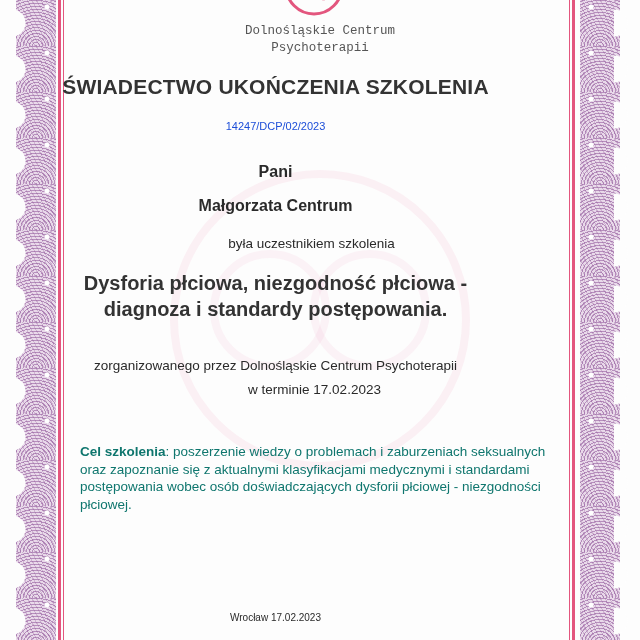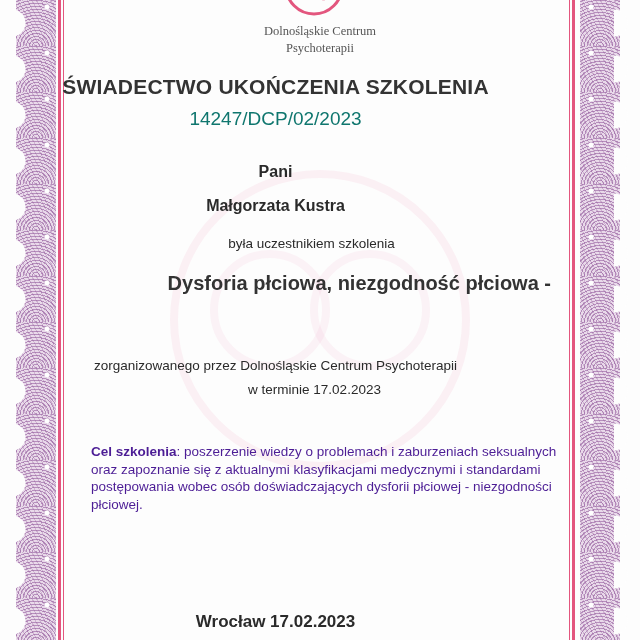--- a/index.html
+++ b/index.html
@@ -44,38 +44,38 @@
   .watermark-loop {
     position: absolute; width: 120px; height: 120px; border-radius: 50%;
     border: 8px solid rgba(235,150,185,0.10); box-sizing: border-box;
     top: 250px;
   }
   .logo {
     position: absolute; left: 279px; top: -34px; width: 70px; height: 50px;
   }
   .org {
     position: absolute; left: 0; width: 640px; text-align: center;
-    font-family: Liberation Serif, serif; font-size: 12.5px; color: #555;
+    font-family: Liberation Mono, monospace; font-size: 12.5px; color: #555;
     line-height: 17px;
   }
   .center-text { position: absolute; left: 0; width: 551px; text-align: center; }
   .title { top: 75px; font-size: 21px; font-weight: bold; color: #333; letter-spacing: 0.2px; }
-  .ref { top: 108px; font-size: 19px; color: #0f766e; }
+  .ref { top: 120px; font-size: 11px; color: #1d4ed8; }
   .salutation { top: 163px; font-size: 16px; font-weight: bold; }
   .name { top: 197px; font-size: 16px; font-weight: bold; }
   .was { top: 236px; font-size: 13.5px; margin-left: 36px; }
-  .course { top: 270px; font-size: 20px; font-weight: bold; line-height: 26px; color: #333; text-align: right; }
+  .course { top: 270px; font-size: 20px; font-weight: bold; line-height: 26px; color: #333; }
   .organized { top: 358px; font-size: 13.5px; }
   .date-line { top: 382px; font-size: 13.5px; margin-left: 39px; }
   .goal {
-    position: absolute; left: 91px; top: 443px; width: 480px;
-    font-size: 13.5px; line-height: 17.5px; color: #4c1d95;
+    position: absolute; left: 80px; top: 443px; width: 480px;
+    font-size: 13.5px; line-height: 17.5px; color: #0f766e;
   }
   .goal b { font-weight: bold; }
-  .place { top: 612px; font-size: 17px; font-weight: bold; }
+  .place { top: 612px; font-size: 10px; }
 </style>
 </head>
 <body>
 
 <div class="border-strip border-left"></div>
 <div class="scallop-mask scallop-left"></div>
 <div class="dots" style="left:44px"></div>
 <div class="pink-line" style="left:58px;width:3px"></div>
 <div class="pink-line" style="left:63px;width:1px"></div>
 
@@ -93,23 +93,24 @@
   <circle cx="35" cy="20" r="28" fill="none" stroke="#e3567e" stroke-width="3"></circle>
   <path d="M22 30 q-10 -8 0 -14 q8 -3 13 8 q5 11 13 8 q10 -6 0 -14" fill="none" stroke="#e3567e" stroke-width="3"></path>
 </svg>
 
 <div class="org" style="top:23px">Dolnośląskie Centrum</div>
 <div class="org" style="top:40px">Psychoterapii</div>
 
 <div class="center-text title">ŚWIADECTWO UKOŃCZENIA SZKOLENIA</div>
 <div class="center-text ref">14247/DCP/02/2023</div>
 <div class="center-text salutation">Pani</div>
-<div class="center-text name">Małgorzata Kustra</div>
+<div class="center-text name">Małgorzata Centrum</div>
 <div class="center-text was">była uczestnikiem szkolenia</div>
 <div class="center-text course">
   <div>Dysforia płciowa, niezgodność płciowa -</div>
+  <div>diagnoza i standardy postępowania.</div>
 </div>
 <div class="center-text organized">zorganizowanego przez Dolnośląskie Centrum Psychoterapii</div>
 <div class="center-text date-line">w terminie 17.02.2023</div>
 
 <div class="goal"><b>Cel szkolenia</b><span>: poszerzenie wiedzy o problemach i zaburzeniach seksualnych oraz zapoznanie się z aktualnymi klasyfikacjami medycznymi i standardami postępowania wobec osób doświadczających dysforii płciowej - niezgodności płciowej.</span></div>
 
 <div class="center-text place">Wrocław 17.02.2023</div>
 
 </body></html>

